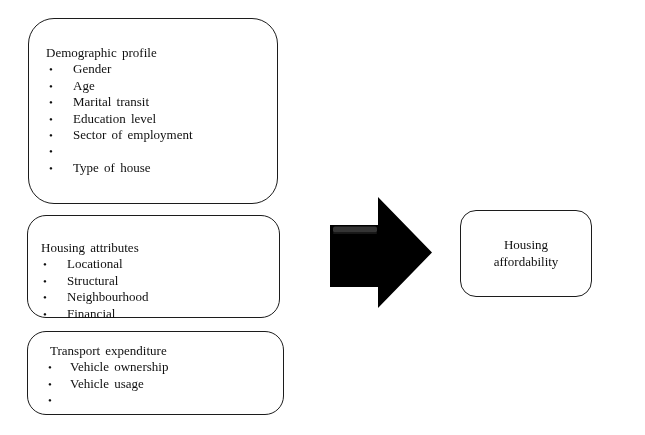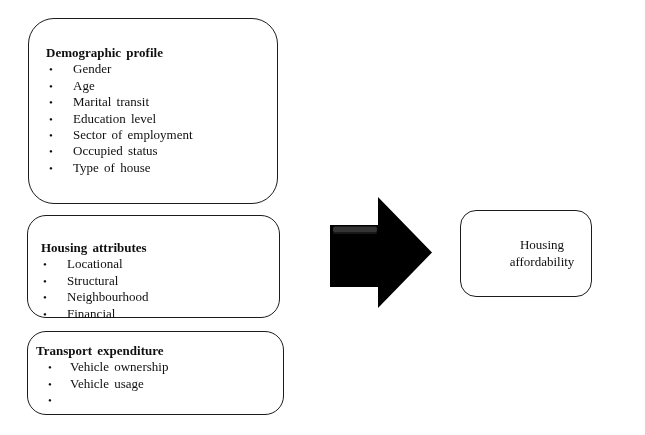--- a/index.html
+++ b/index.html
@@ -17,21 +17,21 @@
   .box {
     position: absolute;
     box-sizing: border-box;
     background: #ffffff;
     border: 1.4px solid #1c1c1c;
     color: #0f0f0f;
     font-size: 13px;
     line-height: 16.4px;
     word-spacing: 2px;
   }
-  .box-title { display: block; font-weight: bold; }
+  .box-title { display: block; }
   .bullet-list { margin: 0; padding: 0; list-style: none; }
   .bullet-item { display: flex; align-items: baseline; }
   .dot { flex: 0 0 24px; font-size: 11px; }
 
   
   #box-demographic {
     left: 28px; top: 18px; width: 250px; height: 186px;
     border-radius: 26px; padding-top: 26px;
   }
   #box-demographic .box-title { margin-left: 17px; }
@@ -43,35 +43,35 @@
     border-radius: 19px; padding-top: 24px;
   }
   #box-housing .box-title { margin-left: 13px; }
   #box-housing .bullet-item { padding-left: 15px; }
 
   
   #box-transport {
     left: 27px; top: 331px; width: 257px; height: 84px;
     border-radius: 19px; padding-top: 11px;
   }
-  #box-transport .box-title { margin-left: 8px; }
+  #box-transport .box-title { margin-left: 22px; }
   #box-transport .bullet-item { padding-left: 20px; }
   #box-transport .dot { flex-basis: 22px; }
 
   
   #arrow {
     position: absolute;
     left: 330px; top: 197px; width: 102px; height: 111px;
   }
 
   
   #box-result {
     left: 460px; top: 210px; width: 132px; height: 87px;
     border-radius: 16px;
-    display: flex; align-items: center; justify-content: flex-end;
+    display: flex; align-items: center; justify-content: center;
     text-align: center;
   }
   #box-result .result-label {
     width: 98px;
     line-height: 16.5px;
   }
 </style>
 </head>
 <body>
 
@@ -95,21 +95,20 @@
       <li class="bullet-item">
           <span class="dot">•</span>
           <span>Education level</span>
         </li>
       <li class="bullet-item">
           <span class="dot">•</span>
           <span>Sector of employment</span>
         </li>
       <li class="bullet-item">
           <span class="dot">•</span>
-          <span>Occupied status</span>
         </li>
       <li class="bullet-item">
           <span class="dot">•</span>
           <span>Type of house</span>
         </li>
     </ul>
   </div>
 
   <div class="box" id="box-housing">
     <span class="box-title">Housing attributes</span>

